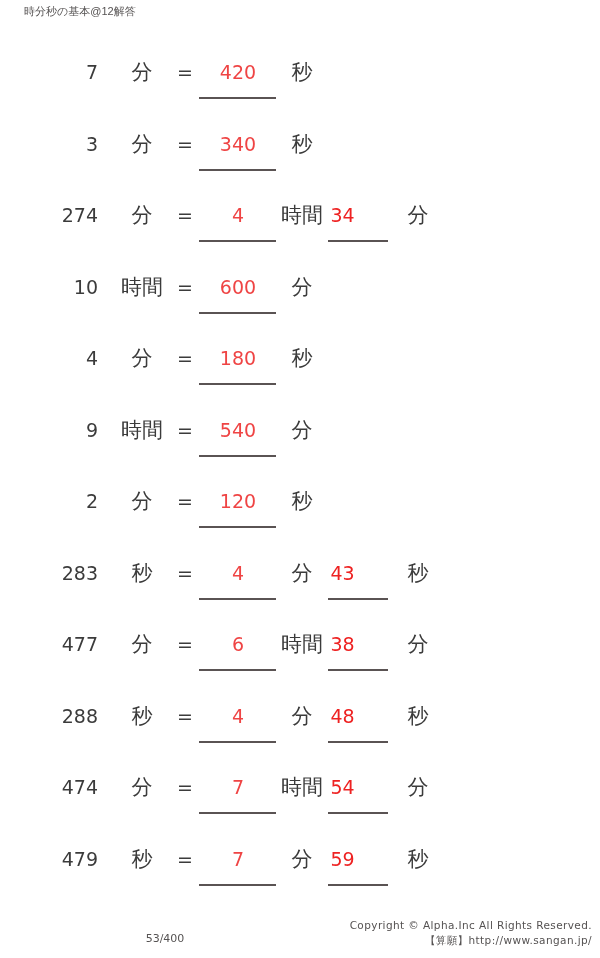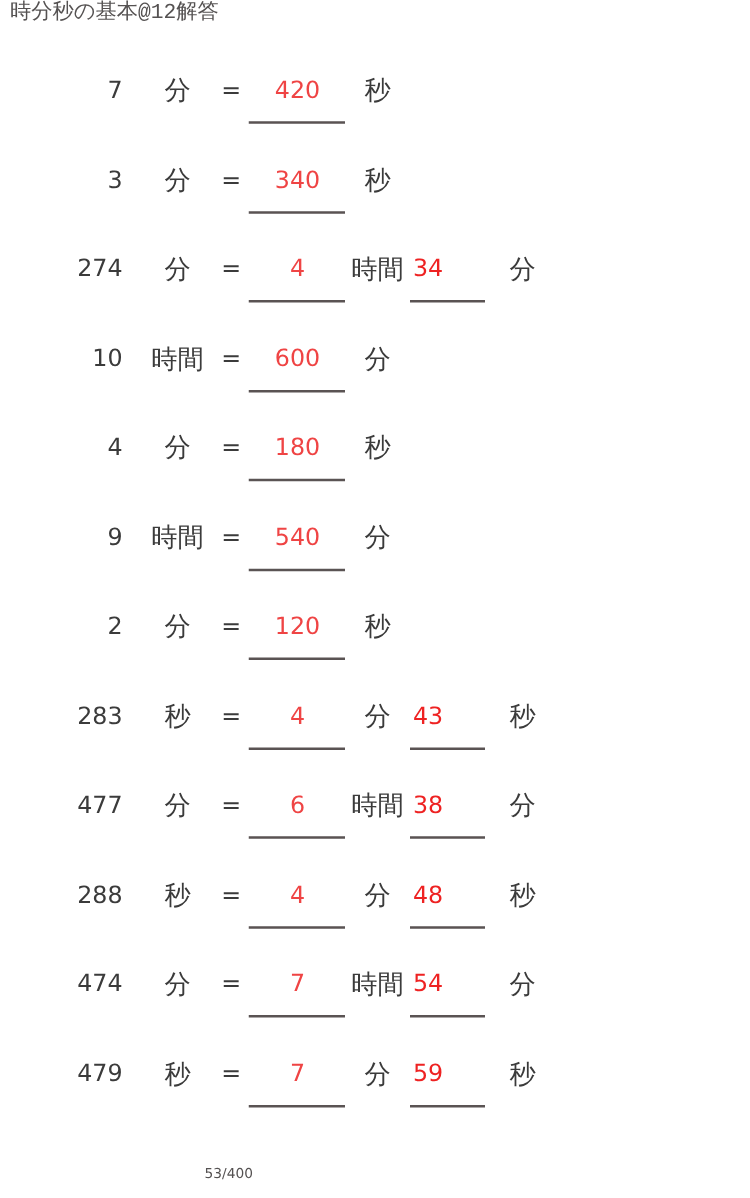--- a/index.html
+++ b/index.html
@@ -13,24 +13,24 @@
     height: 958px;
     position: relative;
     font-family: "Liberation Serif", "DejaVu Serif", serif;
     color: #3b3b3b;
     overflow: hidden;
   }
 
   
   .worksheet-title {
     position: absolute;
-    left: 8px;
+    left: 24px;
     top: 4px;
-    font-family: Liberation Mono, monospace;
-    font-size: 17px;
+    font-family: Liberation Sans, sans-serif;
+    font-size: 11px;
     line-height: 14px;
     color: #555252;
     white-space: nowrap;
   }
 
   
   .problems {
     position: absolute;
     left: 0;
     top: 50px;
@@ -132,21 +132,20 @@
   }
   .page-number {
     position: absolute;
     left: 0;
     top: 14px;
     width: 330px;
     text-align: center;
     font-family: "DejaVu Sans", sans-serif;
     font-size: 11px;
     color: #555252;
-    padding-left: 18px;
   }
   .copyright-block {
     position: absolute;
     right: 8px;
     top: 0;
     text-align: right;
     font-family: "DejaVu Sans", sans-serif;
     font-size: 10.5px;
     line-height: 15px;
     color: #555252;
@@ -271,13 +270,17 @@
       <span class="cell unit-1">分</span>
       <span class="cell answer-2">59</span>
       <span class="cell unit-2">秒</span>
       <span class="rule r1"></span>
       <span class="rule r2"></span>
     </div>
   </div>
 
 <div class="footer">
   <div class="page-number">53/400</div>
+  <div class="copyright-block">
+    <span class="copyright-line">Copyright © Alpha.Inc All Rights Reserved.</span>
+    <span class="site-line">【算願】http://www.sangan.jp/</span>
+  </div>
 </div>
 
 </body></html>

